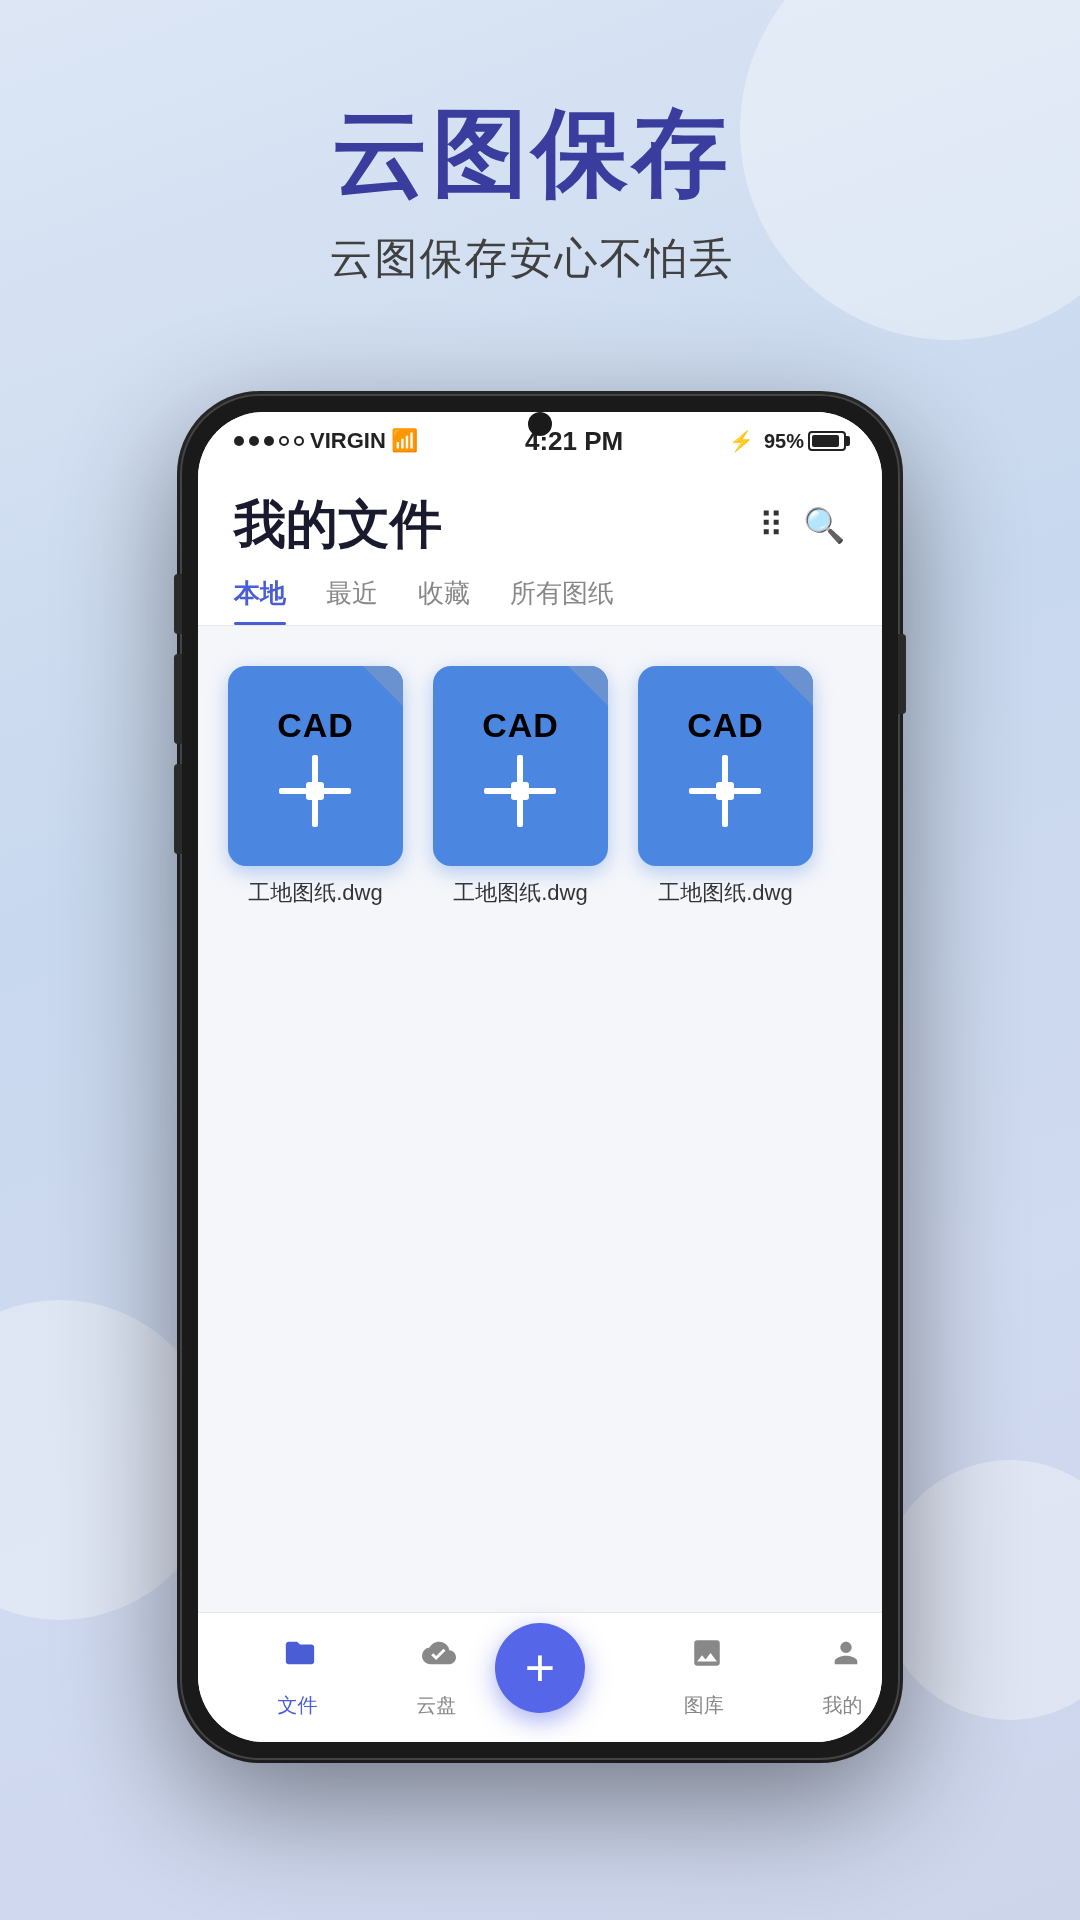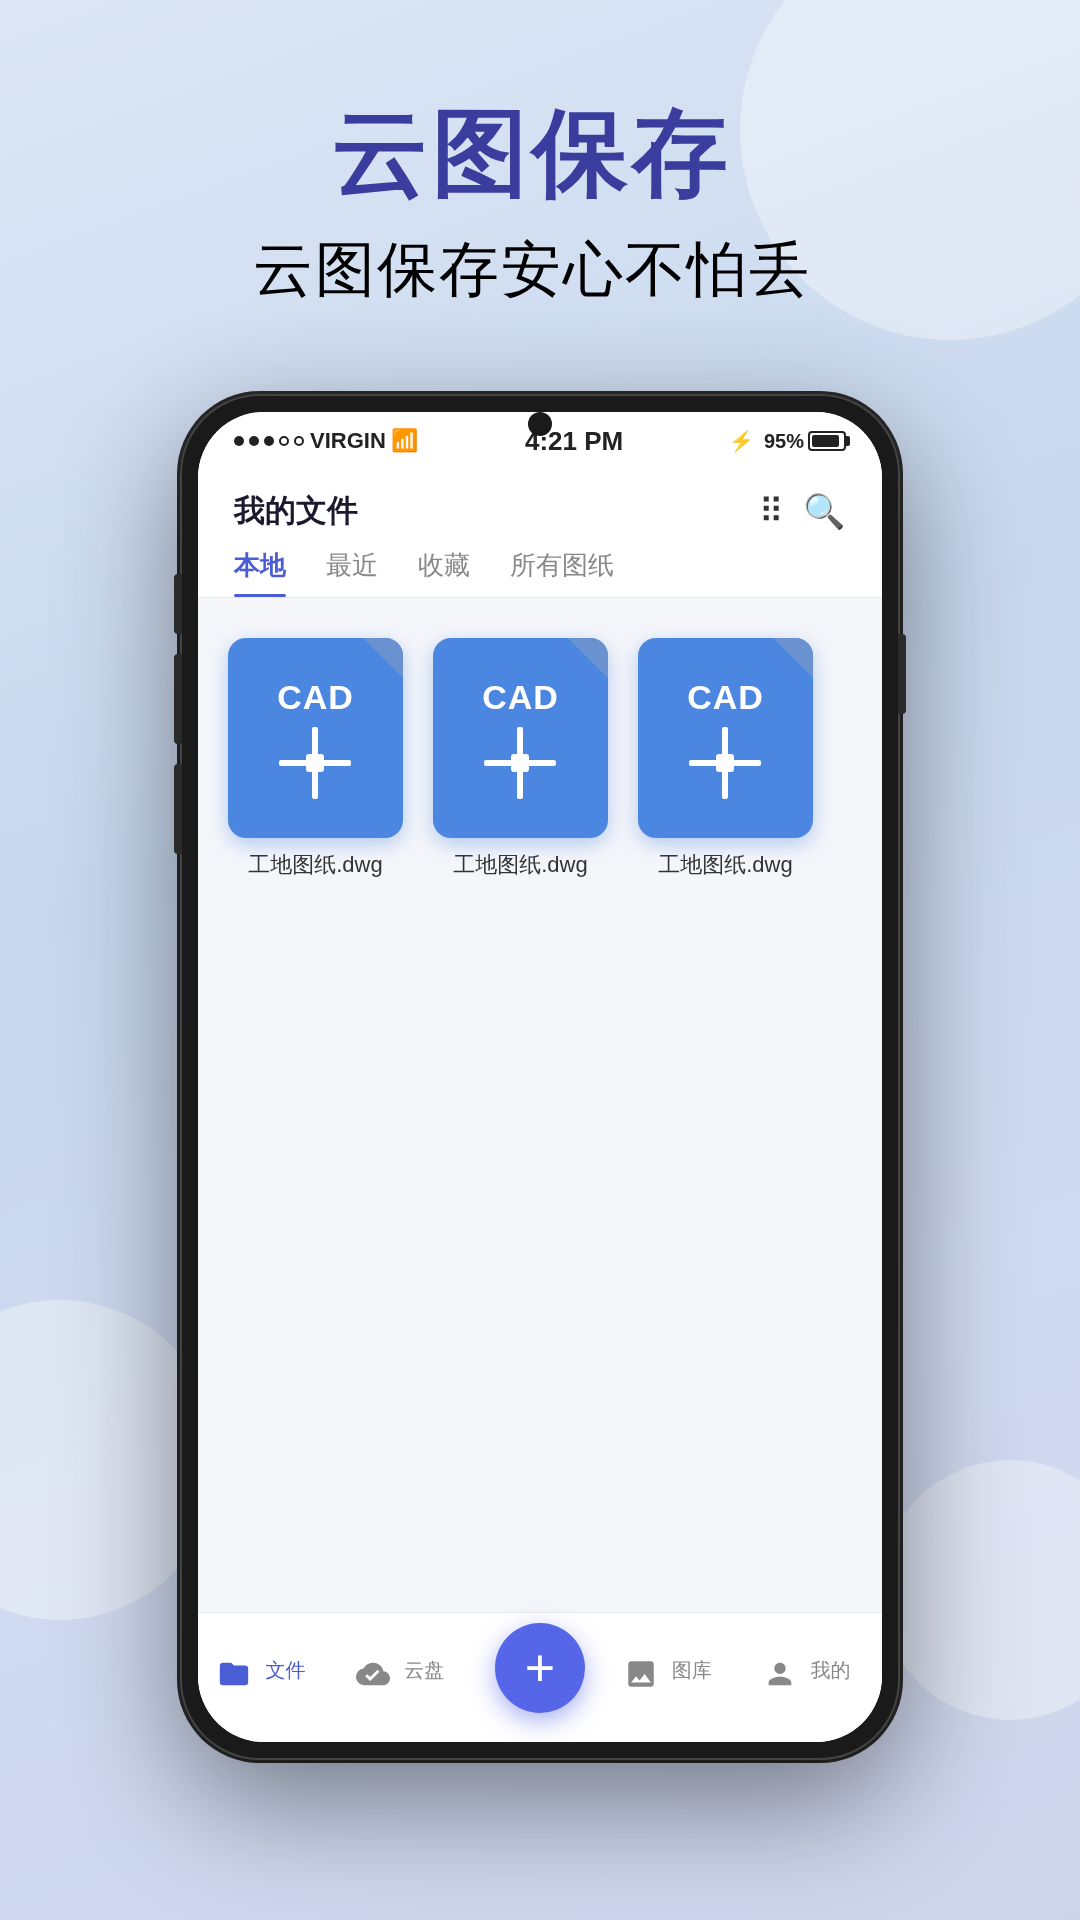--- a/index.html
+++ b/index.html
@@ -40,23 +40,23 @@
       text-align: center;
     }
     .hero-title {
       font-size: 96px;
       font-weight: 800;
       color: #3a3d9e;
       letter-spacing: 4px;
       line-height: 1.1;
     }
     .hero-subtitle {
-      font-size: 60px;
+      font-size: 43px;
       font-weight: 500;
-      color: #000000;
+      color: #404040;
       margin-top: 24px;
       letter-spacing: 2px;
     }
 
     
     .phone-wrapper {
       position: absolute;
       top: 380px;
       left: 50%;
       transform: translateX(-50%);
@@ -143,21 +143,21 @@
     
     .app-header {
       background: #ffffff;
       padding: 20px 36px 0;
       display: flex;
       align-items: center;
       justify-content: space-between;
       flex-shrink: 0;
     }
     .app-title {
-      font-size: 31px;
+      font-size: 52px;
       font-weight: 700;
       color: #1a1a2e;
     }
     .header-icons {
       display: flex; gap: 20px; align-items: center;
     }
     .header-icon {
       font-size: 34px;
       color: #333;
       cursor: pointer;
@@ -247,21 +247,21 @@
       display: flex;
       flex-direction: column;
       align-items: center;
       justify-content: center;
       gap: 10px;
       z-index: 1;
     }
     .cad-label {
       font-size: 34px;
       font-weight: 800;
-      color: #ffffff;
+      color: #000000;
       letter-spacing: 1px;
     }
     .cad-cross {
       position: relative;
       width: 72px;
       height: 72px;
     }
     .cross-h, .cross-v {
       position: absolute;
       background: white;
@@ -298,21 +298,22 @@
       height: 130px;
       display: flex;
       align-items: center;
       justify-content: space-around;
       flex-shrink: 0;
       border-top: 1px solid #e8e8e8;
       position: relative;
     }
     .nav-item {
       display: flex;
-      align-items: flex-start;
+      flex-direction: column;
+      align-items: flex-end;
       gap: 14px;
       cursor: pointer;
       min-width: 100px;
     }
     .nav-icon {
       font-size: 34px;
     }
     .nav-label {
       font-size: 20px;
       color: #888;

